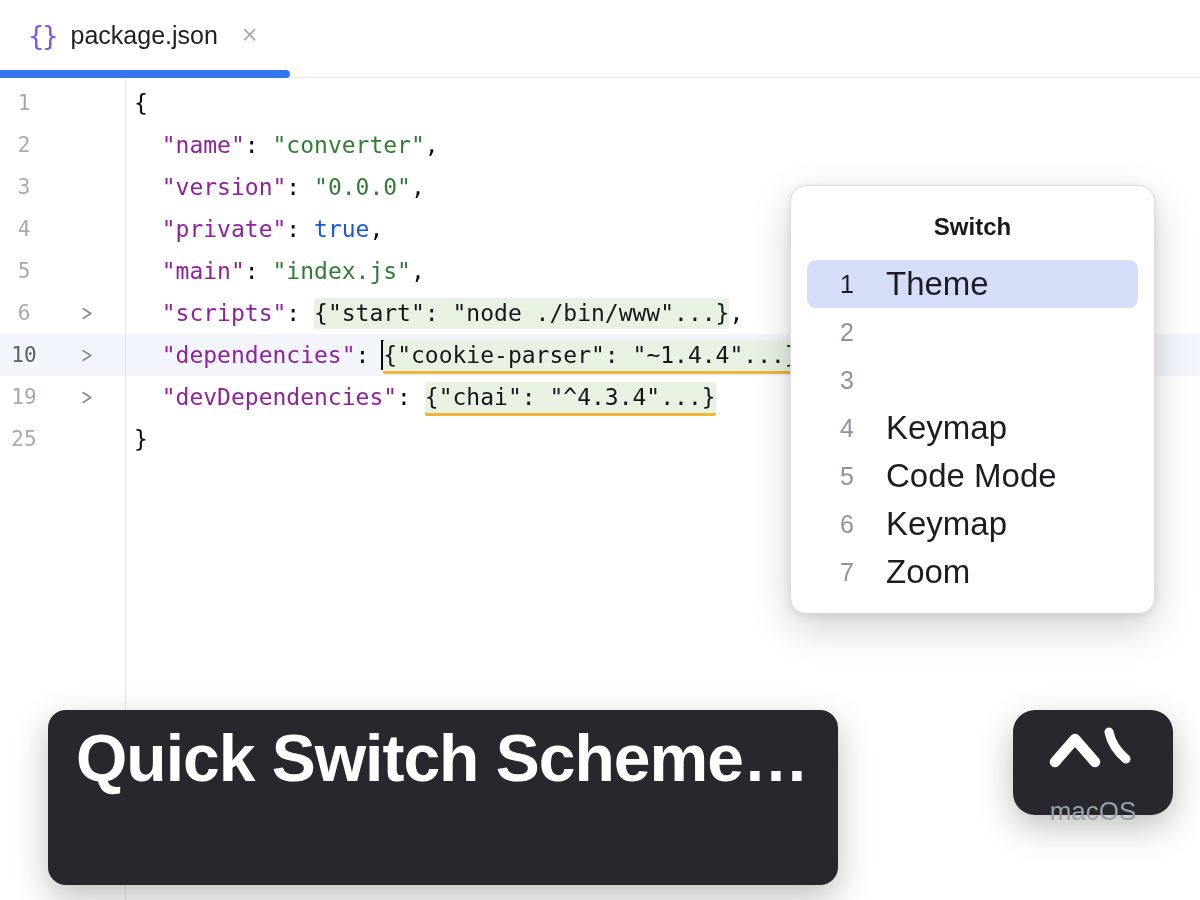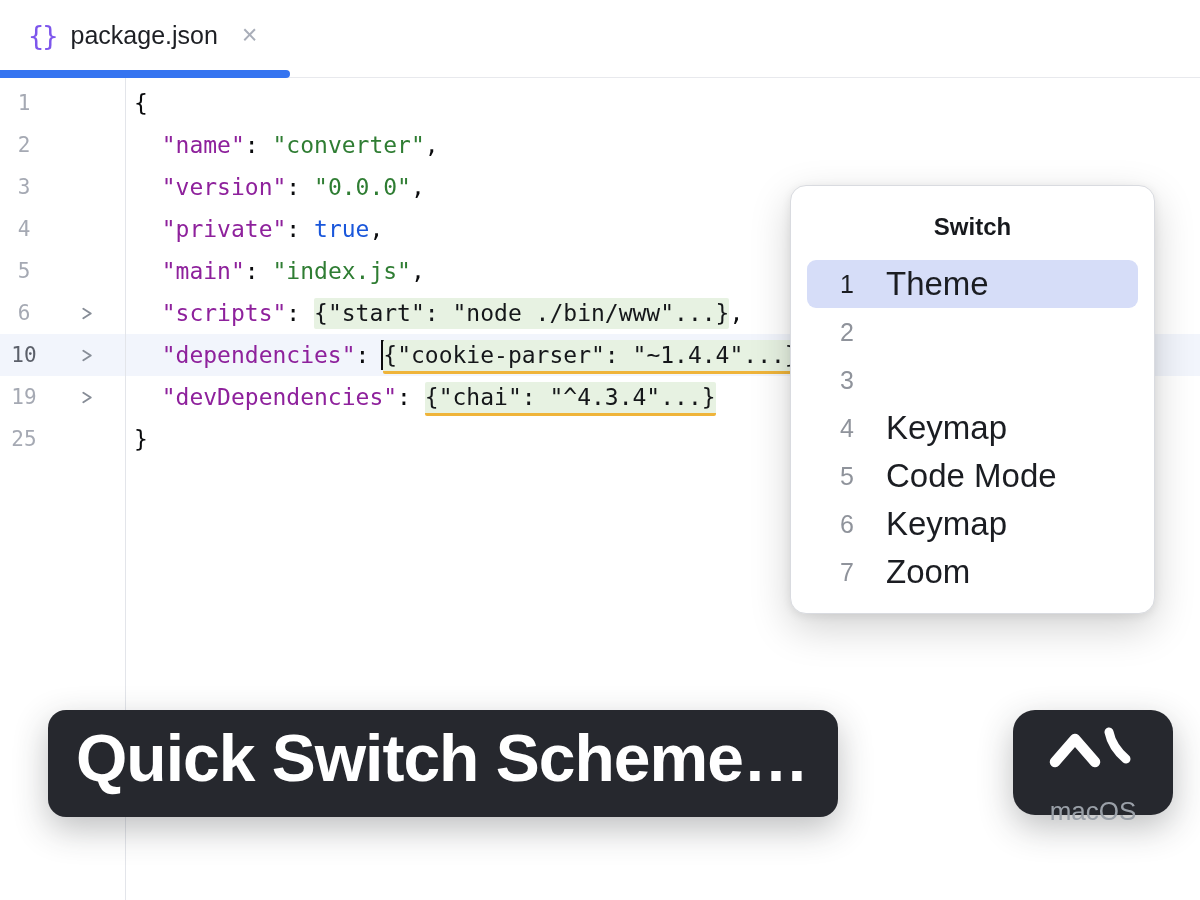--- a/index.html
+++ b/index.html
@@ -48,21 +48,21 @@
   .popup-title { text-align:center; font-size:24px; font-weight:bold; color:#17191d;
                  line-height:30px; margin-bottom:18px; }
   .popup-item { height:48px; display:flex; align-items:center; border-radius:9px;
                 cursor:default; }
   .popup-item.selected { background:var(--selection); }
   .pi-num { width:47px; text-align:right; font-size:25px; color:#8f939b; }
   .popup-item.selected .pi-num { color:#1b1d22; }
   .pi-label { margin-left:32px; font-size:33px; color:#1b1d22; }
 
   
-  .hud-action { position:absolute; left:48px; top:710px; width:790px; height:107px;
+  .hud-action { position:absolute; left:48px; top:710px; width:790px; height:175px;
                 background:var(--hud); border-radius:18px; z-index:30;
                 box-shadow:0 12px 34px rgba(40,42,48,.30); }
   .hud-action-text { padding:10px 0 0 28px; font-size:66px; line-height:76px;
                      font-weight:bold; color:#ffffff; letter-spacing:-1px;
                      white-space:nowrap; }
   .hud-keys { position:absolute; left:1013px; top:710px; width:160px; height:105px;
               background:var(--hud); border-radius:22px; z-index:30;
               box-shadow:0 12px 34px rgba(40,42,48,.30); }
   .keys-row { margin:16px 0 0 34px; height:46px; }
   .keys-os { text-align:center; margin-top:24px; font-size:26px; color:#9aa0a8; }

